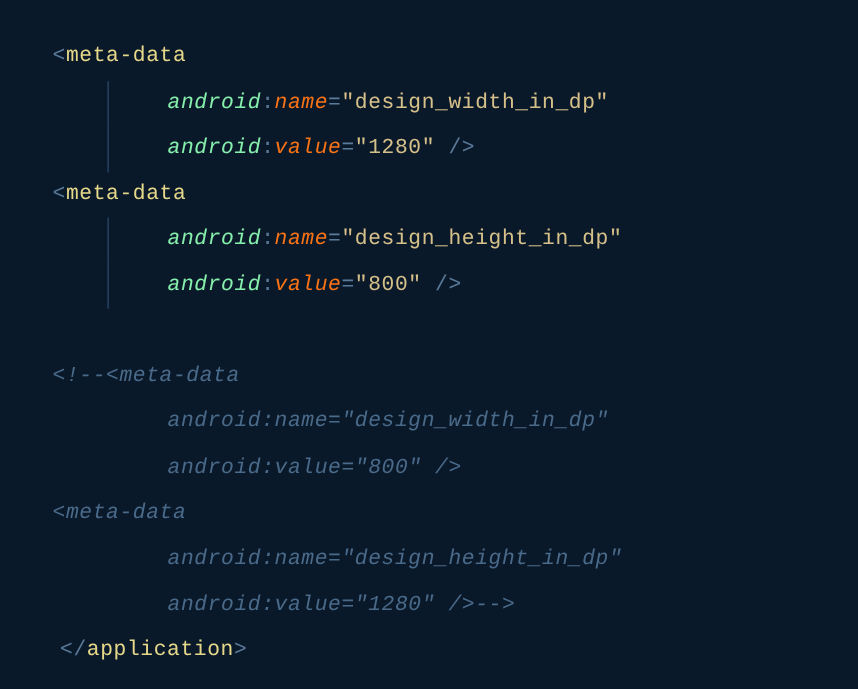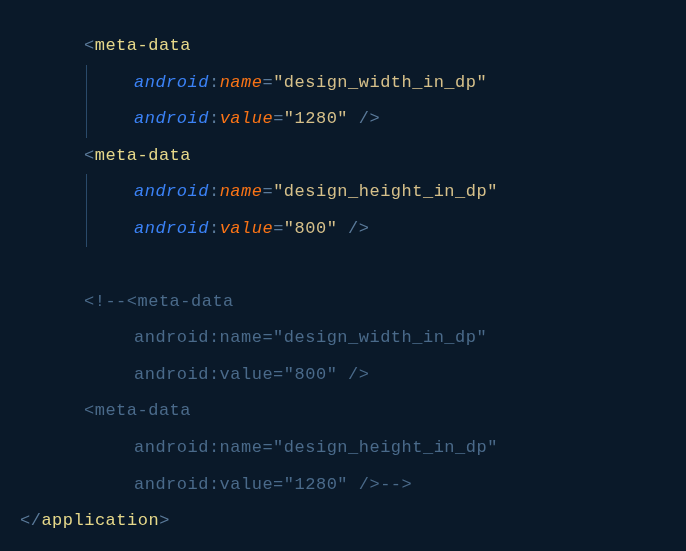--- a/index.html
+++ b/index.html
@@ -14,37 +14,37 @@
     height: 551px;
     overflow: hidden;
     letter-spacing: 0.5px;
   }
   .code-block {
     padding: 28px 0 0 0;
     white-space: pre;
   }
   .line {
     display: block;
-    padding-left: 20px;
+    padding-left: 48px;
     position: relative;
   }
-  .indent1 { padding-left: 84px; }
+  .indent1 { padding-left: 42px; }
   .indent2 { padding-left: 134px; }
   .vbar::before {
     content: "";
     position: absolute;
     left: 86px;
     top: 0;
     bottom: 0;
     border-left: 1px solid #2a4a6a;
   }
   .punct { color: #5a7a9a; }
   .tag { color: #e6d88a; }
-  .ns { color: #3b82f6; font-style: italic; font-family: Liberation Mono, monospace; }
+  .ns { color: #86efac; font-style: italic; font-family: Liberation Mono, monospace; }
   .attr { color: #f97316; font-style: italic; }
   .eq { color: #5a7a9a; }
   .str { color: #d6c08a; }
-  .comment { color: #4a6a8a; }
+  .comment { color: #4a6a8a; font-style: italic; }
 </style>
 </head>
 <body>
 
 <div class="code-block" id="code-root"><div class="line indent1"><span class="punct">&lt;</span><span class="tag">meta-data</span></div><div class="line indent2 vbar"><span class="ns">android</span><span class="punct">:</span><span class="attr">name</span><span class="eq">=</span><span class="str">"design_width_in_dp"</span></div><div class="line indent2 vbar"><span class="ns">android</span><span class="punct">:</span><span class="attr">value</span><span class="eq">=</span><span class="str">"1280"</span><span class="punct"> /&gt;</span></div><div class="line indent1"><span class="punct">&lt;</span><span class="tag">meta-data</span></div><div class="line indent2 vbar"><span class="ns">android</span><span class="punct">:</span><span class="attr">name</span><span class="eq">=</span><span class="str">"design_height_in_dp"</span></div><div class="line indent2 vbar"><span class="ns">android</span><span class="punct">:</span><span class="attr">value</span><span class="eq">=</span><span class="str">"800"</span><span class="punct"> /&gt;</span></div><div class="line indent1"><span class="punct"> </span></div><div class="line indent1"><span class="comment">&lt;!--&lt;meta-data</span></div><div class="line indent2"><span class="comment">android:name="design_width_in_dp"</span></div><div class="line indent2"><span class="comment">android:value="800" /&gt;</span></div><div class="line indent1"><span class="comment">&lt;meta-data</span></div><div class="line indent2"><span class="comment">android:name="design_height_in_dp"</span></div><div class="line indent2"><span class="comment">android:value="1280" /&gt;--&gt;</span></div><div class="line indent0"><span class="punct">&lt;/</span><span class="tag">application</span><span class="punct">&gt;</span></div></div>
 
 </body></html>

